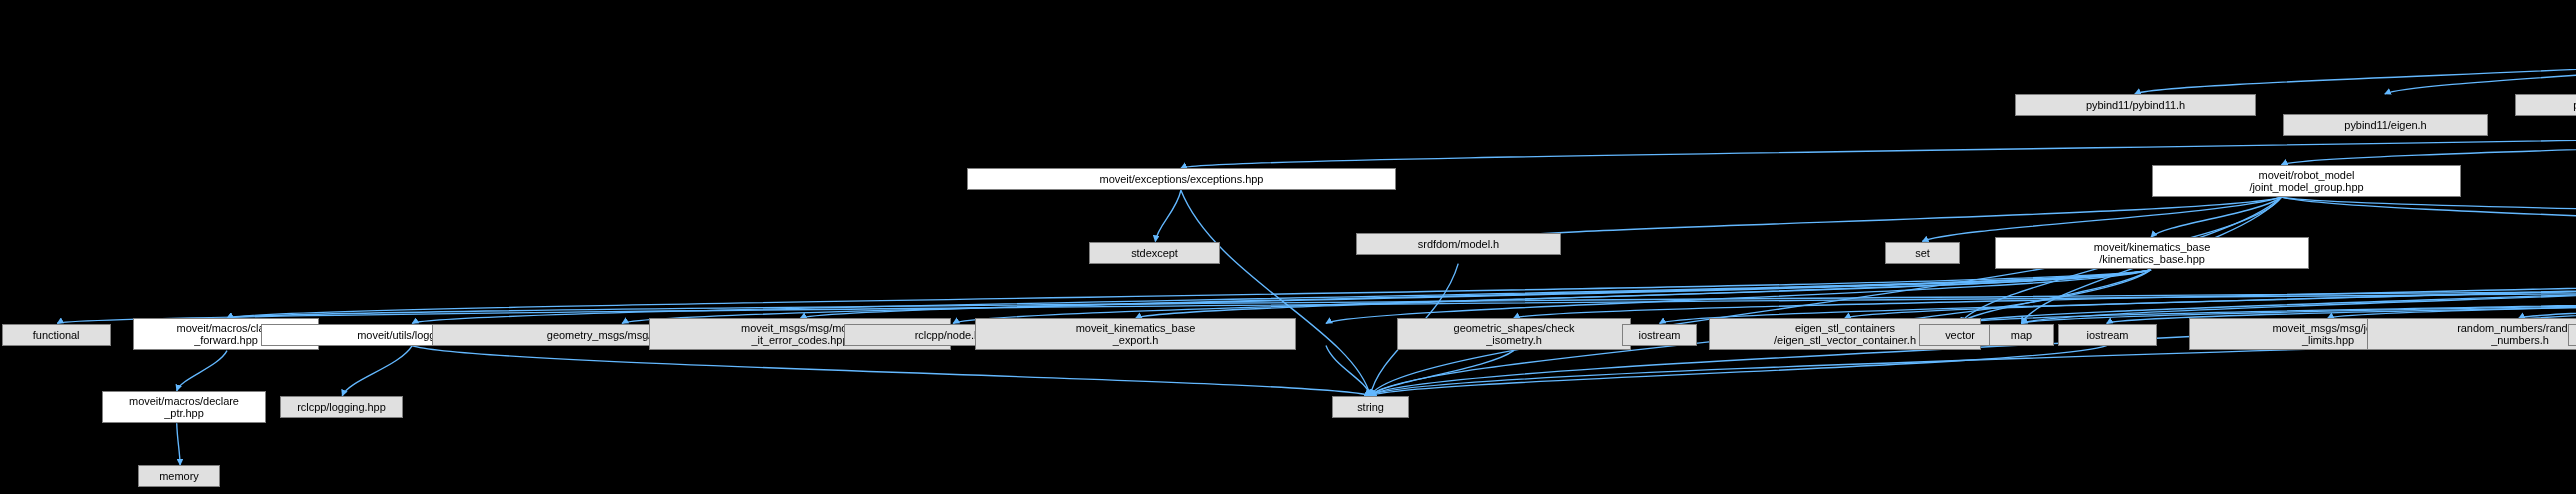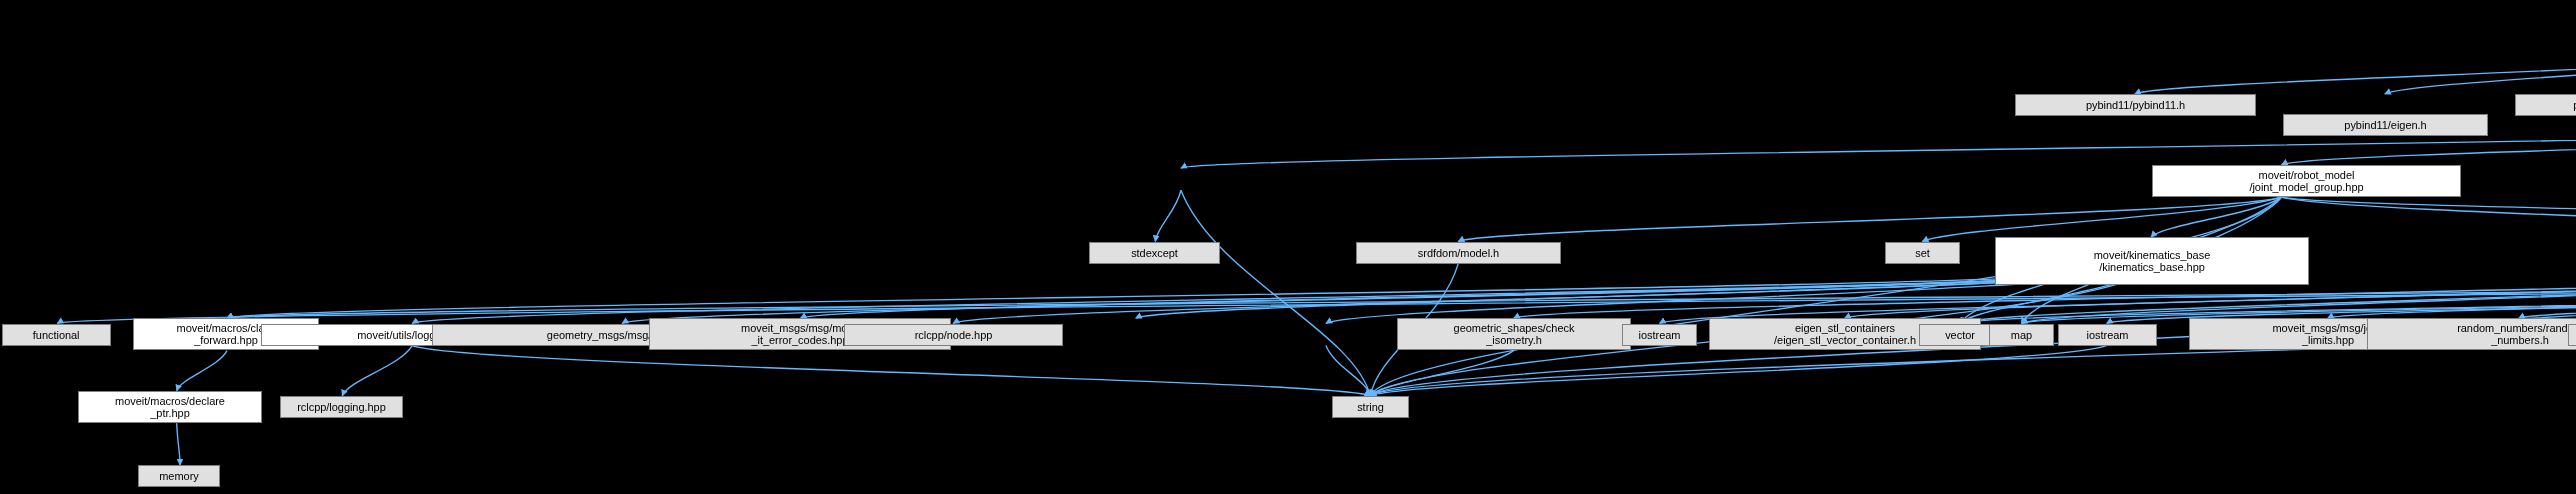--- a/index.html
+++ b/index.html
@@ -113,47 +113,50 @@
       <path d="M 482 405 C 552 429.78, 1570 445.12, 1605 464" fill="none" stroke="#63b8ff" stroke-width="1.6" marker-end="url(#arrow)"></path>
       <path d="M 206 496 C 206.72 516.58, 209.64 529.32, 210 545" fill="none" stroke="#63b8ff" stroke-width="1.6" marker-end="url(#arrow)"></path>
       <path d="M 1553 405 C 1562.36 429.78, 1600.32 445.12, 1605 464" fill="none" stroke="#63b8ff" stroke-width="1.6" marker-end="url(#arrow)"></path>
       <path d="M 1708 309 C 1689.46 374.1, 1614.27 414.4, 1605 464" fill="none" stroke="#63b8ff" stroke-width="1.6" marker-end="url(#arrow)"></path>
       <path d="M 1773 411 C 1742.76 433.26, 1620.12 447.04, 1605 464" fill="none" stroke="#63b8ff" stroke-width="1.6" marker-end="url(#arrow)"></path>
       <path d="M 2468 405 C 2398 429.78, 1640 445.12, 1605 464" fill="none" stroke="#63b8ff" stroke-width="1.6" marker-end="url(#arrow)"></path>
     </svg>
 <div class="node gray" style="left: 2015px; top: 94px; width: 241px; height: 22px; background: rgb(224, 224, 224); border-color: rgb(128, 128, 128);">pybind11/pybind11.h</div>
     <div class="node gray" style="left: 2283px; top: 94px; width: 205px; height: 22px; background: rgb(224, 224, 224); border-color: rgb(128, 128, 128); margin-top: 20px;">pybind11/eigen.h</div>
     <div class="node gray" style="left: 2515px; top: 94px; width: 183px; height: 22px; background: rgb(224, 224, 224); border-color: rgb(128, 128, 128);">pybind11/stl.h</div>
+    <div class="node white" style="left: 967px; top: 168px; width: 429px; height: 22px; background: rgb(255, 255, 255); border-color: rgb(128, 128, 128);">moveit/exceptions/exceptions.hpp</div>
     <div class="node white" style="left: 2128px; top: 165px; width: 309px; height: 32px; background: rgb(255, 255, 255); border-color: rgb(128, 128, 128); margin-left: 24px;">moveit/robot_model
 /joint_model_group.hpp</div>
     <div class="node gray" style="left: 1089px; top: 242px; width: 131px; height: 22px; background: rgb(224, 224, 224); border-color: rgb(128, 128, 128);">stdexcept</div>
-    <div class="node gray" style="left: 1356px; top: 242px; width: 205px; height: 22px; background: rgb(224, 224, 224); border-color: rgb(128, 128, 128);">srdfdom/model.h</div>
+    <div class="node gray" style="left: 1356px; top: 233px; width: 205px; height: 22px; background: rgb(224, 224, 224); border-color: rgb(128, 128, 128);">srdfdom/model.h</div>
     <div class="node gray" style="left: 1885px; top: 242px; width: 75px; height: 22px; background: rgb(224, 224, 224); border-color: rgb(128, 128, 128);">set</div>
-    <div class="node white" style="left: 1995px; top: 237px; width: 314px; height: 48px; background: rgb(255, 255, 255); border-color: rgb(128, 128, 128);">moveit/kinematics_base
+    <div class="node white" style="left: 1995px; top: 237px; width: 314px; height: 32px; background: rgb(255, 255, 255); border-color: rgb(128, 128, 128);">moveit/kinematics_base
 /kinematics_base.hpp</div>
     <div class="node gray" style="left: 1.7px; top: 324px; width: 109px; height: 22px; background: rgb(224, 224, 224); border-color: rgb(128, 128, 128);">functional</div>
     <div class="node white" style="left: 133px; top: 318px; width: 186px; height: 32px; background: rgb(255, 255, 255); border-color: rgb(128, 128, 128);">moveit/macros/class
 _forward.hpp</div>
     <div class="node white" style="left: 261px; top: 324px; width: 301px; height: 22px; background: rgb(255, 255, 255); border-color: rgb(128, 128, 128);">moveit/utils/logger.hpp</div>
     <div class="node gray" style="left: 432px; top: 324px; width: 379px; height: 22px; background: rgb(224, 224, 224); border-color: rgb(128, 128, 128);">geometry_msgs/msg/pose.hpp</div>
     <div class="node gray" style="left: 649px; top: 318px; width: 302px; height: 32px; background: rgb(224, 224, 224); border-color: rgb(128, 128, 128);">moveit_msgs/msg/move
 _it_error_codes.hpp</div>
     <div class="node gray" style="left: 844px; top: 324px; width: 219px; height: 22px; background: rgb(224, 224, 224); border-color: rgb(128, 128, 128);">rclcpp/node.hpp</div>
+    <div class="node gray" style="left: 975px; top: 318px; width: 321px; height: 32px; background: rgb(224, 224, 224); border-color: rgb(128, 128, 128);">moveit_kinematics_base
+_export.h</div>
     <div class="node gray" style="left: 1397px; top: 318px; width: 234px; height: 32px; background: rgb(224, 224, 224); border-color: rgb(128, 128, 128);">geometric_shapes/check
 _isometry.h</div>
     <div class="node gray" style="left: 1622px; top: 324px; width: 75px; height: 22px; background: rgb(224, 224, 224); border-color: rgb(128, 128, 128);">iostream</div>
     <div class="node gray" style="left: 1709px; top: 318px; width: 272px; height: 32px; background: rgb(224, 224, 224); border-color: rgb(128, 128, 128);">eigen_stl_containers
 /eigen_stl_vector_container.h</div>
     <div class="node gray" style="left: 1919px; top: 324px; width: 82px; height: 22px; background: rgb(224, 224, 224); border-color: rgb(128, 128, 128); text-align: center;">vector</div>
     <div class="node gray" style="left: 1989px; top: 324px; width: 65px; height: 22px; background: rgb(224, 224, 224); border-color: rgb(128, 128, 128);">map</div>
     <div class="node gray" style="left: 2058px; top: 324px; width: 99px; height: 22px; background: rgb(224, 224, 224); border-color: rgb(128, 128, 128);">iostream</div>
     <div class="node gray" style="left: 2189px; top: 318px; width: 278px; height: 32px; background: rgb(224, 224, 224); border-color: rgb(128, 128, 128);">moveit_msgs/msg/joint
 _limits.hpp</div>
     <div class="node gray" style="left: 2367px; top: 318px; width: 306px; height: 32px; background: rgb(224, 224, 224); border-color: rgb(128, 128, 128);">random_numbers/random
 _numbers.h</div>
     <div class="node gray" style="left: 2568px; top: 324px; width: 190px; height: 22px; background: rgb(224, 224, 224); border-color: rgb(128, 128, 128);">Eigen/Geometry</div>
-    <div class="node white" style="left: 78px; top: 391px; width: 184px; height: 32px; background: rgb(255, 255, 255); border-color: rgb(128, 128, 128);">moveit/macros/declare
+    <div class="node white" style="left: 102px; top: 391px; width: 164px; height: 32px; background: rgb(255, 255, 255); border-color: rgb(128, 128, 128);">moveit/macros/declare
 _ptr.hpp</div>
     <div class="node gray" style="left: 280px; top: 396px; width: 123px; height: 22px; background: rgb(224, 224, 224); border-color: rgb(128, 128, 128);">rclcpp/logging.hpp</div>
     <div class="node gray" style="left: 1332px; top: 396px; width: 77px; height: 22px; background: rgb(224, 224, 224); border-color: rgb(128, 128, 128);">string</div>
     <div class="node gray" style="left: 138px; top: 465px; width: 82px; height: 22px; background: rgb(224, 224, 224); border-color: rgb(128, 128, 128);">memory</div>
   </div>
 
 
 </body></html>

